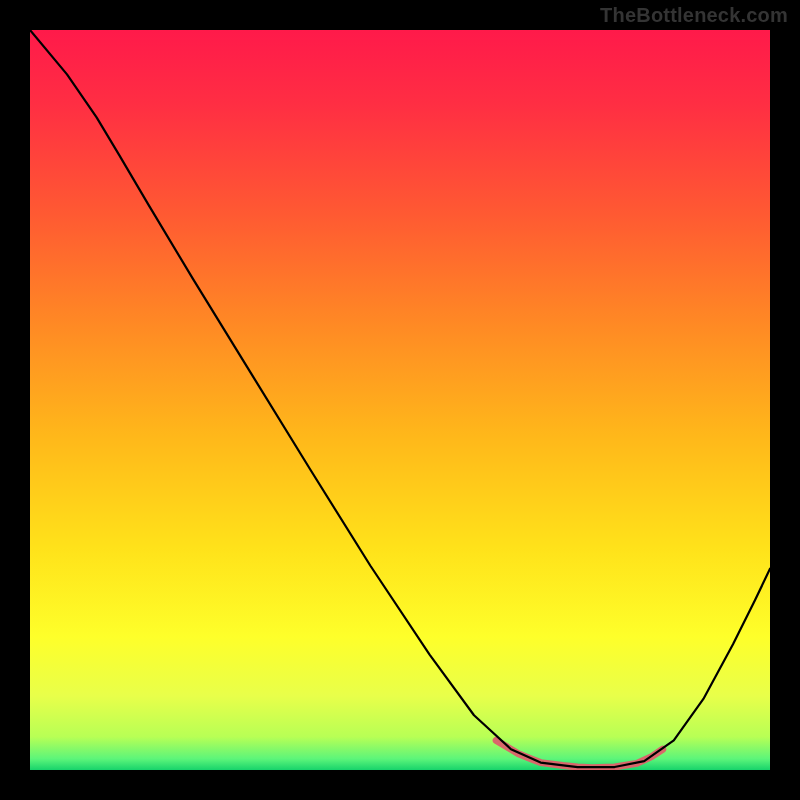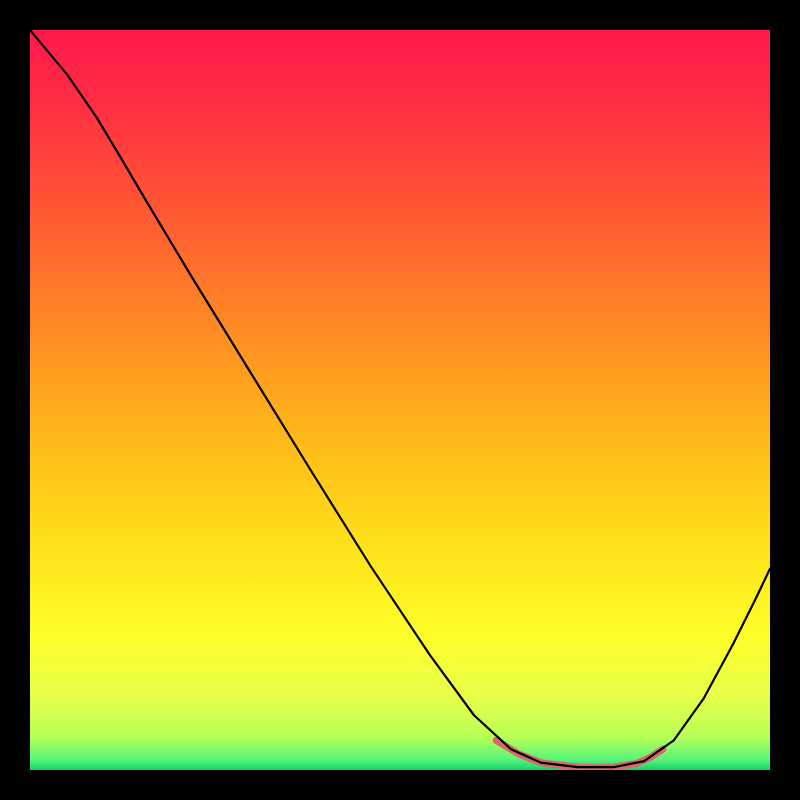--- a/index.html
+++ b/index.html
@@ -27,20 +27,21 @@
     top: 30px;
     width: 740px;
     height: 740px;
   }
   .plot svg { width: 100%; height: 100%; display: block; }
 </style>
 </head>
 <body>
 
 <div class="frame">
+  <div class="watermark">TheBottleneck.com</div>
   <div class="plot">
     <svg id="chart-svg" viewBox="0 0 740 740" preserveAspectRatio="none">
       <defs>
         <linearGradient id="bg-grad" x1="0" y1="0" x2="0" y2="1">
             <stop offset="0%" stop-color="#ff1a4a"></stop>
             <stop offset="10%" stop-color="#ff2e43"></stop>
             <stop offset="25%" stop-color="#ff5a32"></stop>
             <stop offset="40%" stop-color="#ff8a24"></stop>
             <stop offset="55.00000000000001%" stop-color="#ffb81a"></stop>
             <stop offset="70%" stop-color="#ffe21a"></stop>

